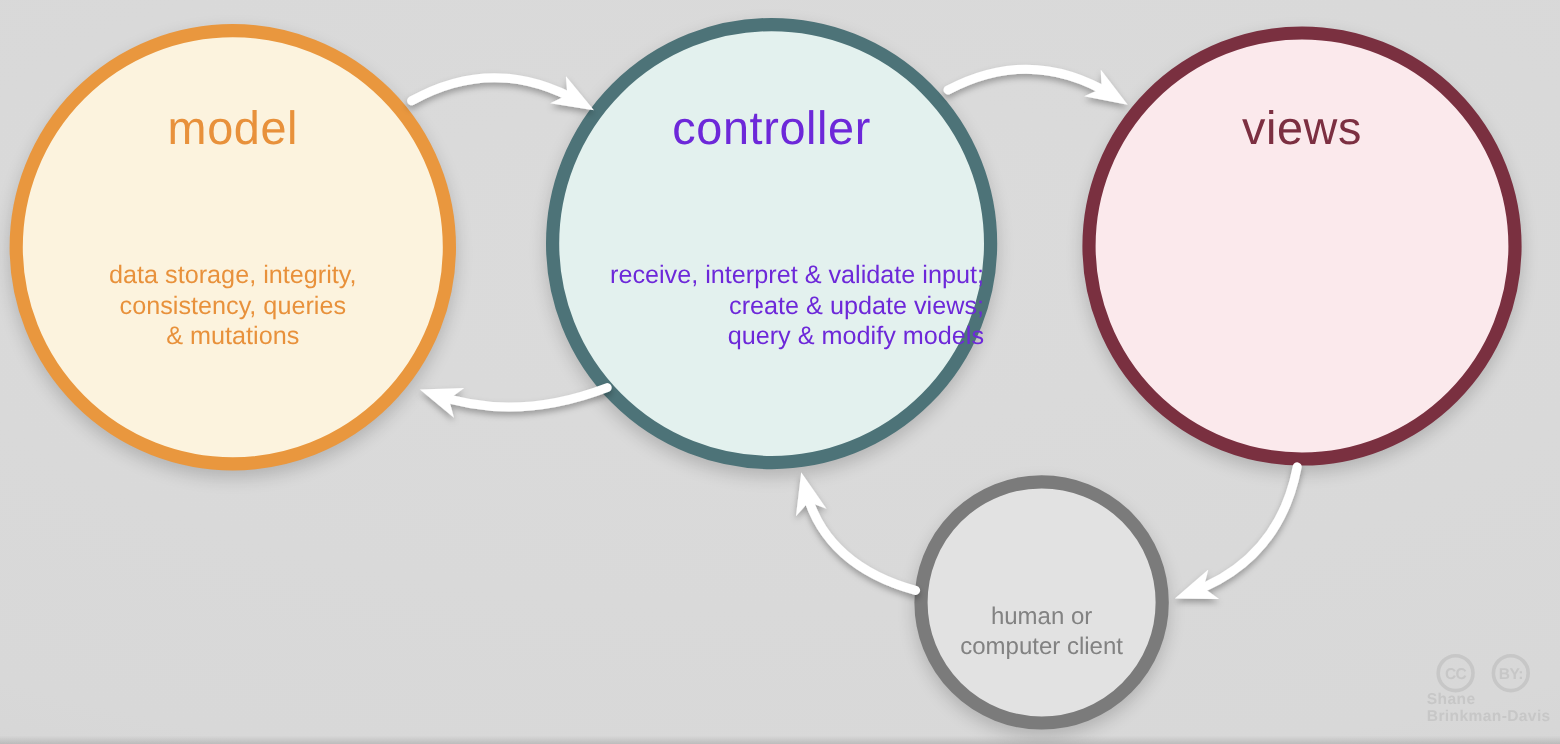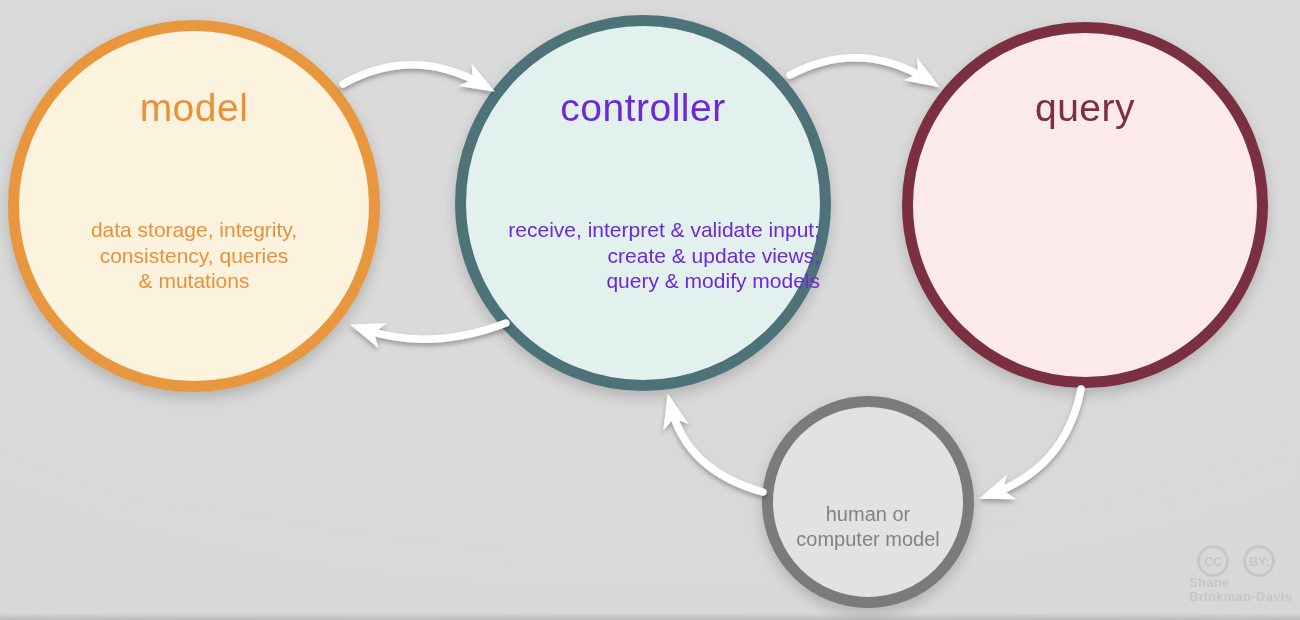--- a/index.html
+++ b/index.html
@@ -109,26 +109,26 @@
   </div>
 
   <div class="node" id="node-controller" style="border-color: rgb(77, 115, 120); background: rgb(227, 241, 238); color: #6d28d9;">
     <div class="title">controller</div>
     <div class="desc">receive, interpret &amp; validate input;
 create &amp; update views;
 query &amp; modify models</div>
   </div>
 
   <div class="node" id="node-view" style="border-color: rgb(122, 48, 64); background: rgb(251, 233, 236); color: rgb(124, 47, 65);">
-    <div class="title">query</div>
+    <div class="title">views</div>
   </div>
 
   <div class="node" id="node-user" style="border-color: rgb(123, 123, 123); background: rgb(226, 226, 226); color: rgb(130, 130, 130);">
     <div class="desc">human or
-computer model</div>
+computer client</div>
   </div>
 
   <svg id="arrow-layer" viewBox="0 0 1300 620" xmlns="http://www.w3.org/2000/svg">
     <defs>
       <marker id="ah" viewBox="0 0 10 10" refX="6" refY="5" markerWidth="4.6" markerHeight="4.6" orient="auto">
         <path d="M0,1.2 L10,5 L0,8.8 L2.6,5 Z" fill="#ffffff"></path>
       </marker>
       <filter id="ashadow" x="-30%" y="-30%" width="160%" height="160%">
         <feDropShadow dx="0" dy="3" stdDeviation="2.5" flood-color="#000000" flood-opacity="0.3"></feDropShadow>
       </filter>

